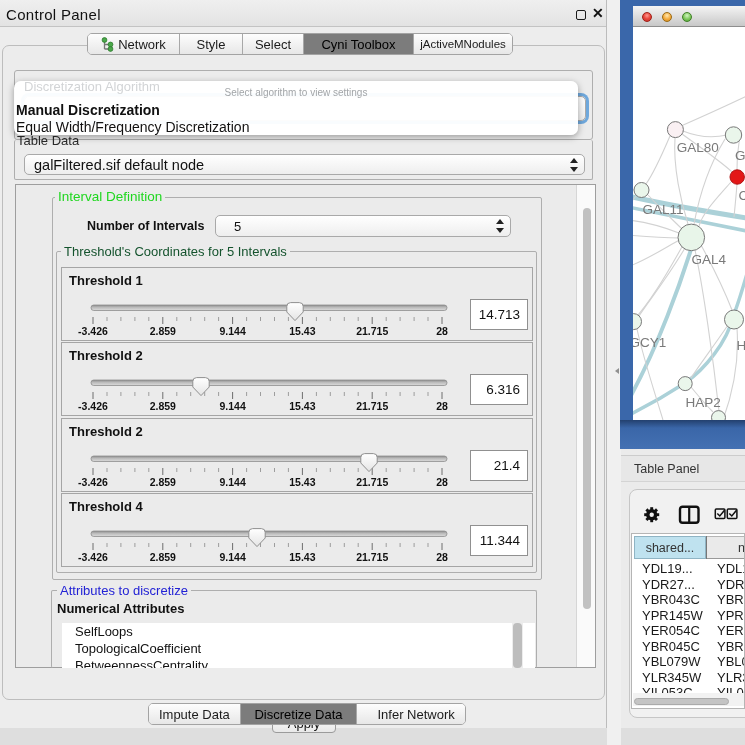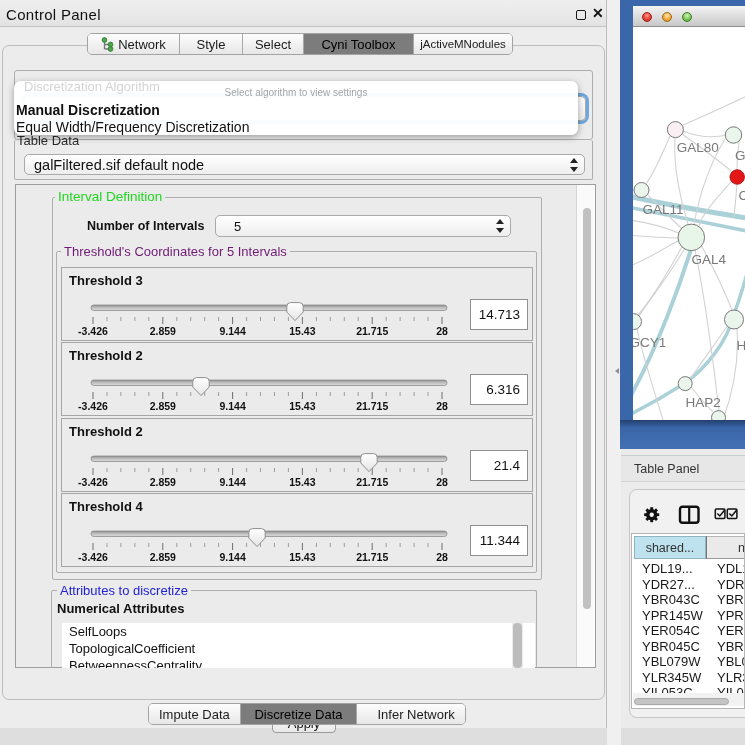--- a/index.html
+++ b/index.html
@@ -39,21 +39,21 @@
 #vscroll { position:absolute; left:560px; top:0; width:19px; height:482px; background:#fafafa; border-left:1px solid #d6d6d6; }
 #vthumb { position:absolute; left:6px; top:23px; width:8px; height:401px; background:#c1c1c1; border-radius:4px; }
 
 
 .tpanel { position:absolute; left:61px; width:472px; height:74px; border:1px solid #a5a5a5; background:#ebebeb; }
 .ttitle { position:absolute; left:7px; top:5px; font-size:13px; font-weight:bold; color:#111; }
 .tval { position:absolute; left:408px; top:31px; width:58px; height:31px; background:#fff; border:1px solid #909090; font-size:13.5px; color:#111; text-align:right; line-height:29px; padding-right:7px; }
 
 
 #attrlist { position:absolute; left:62px; top:623px; width:473px; height:45px; background:#ffffff; overflow:hidden; font-size:13px; color:#111; }
-#attrlist .li { padding-left:7px; height:17px; line-height:17px; }
+#attrlist .li { padding-left:13px; height:17px; line-height:17px; }
 #listscroll { position:absolute; left:450px; top:0px; width:11px; height:45px; background:#ededed; }
 #listthumb { position:absolute; left:1px; top:0px; width:9px; height:45px; background:#bdbdbd; border-radius:4px; }
 
 
 #applybtn { position:absolute; left:272px; top:673px; width:64px; height:19px; background:linear-gradient(#fefefe,#e8e8e8); border:1px solid #9b9b9b; border-radius:4px; font-size:13px; color:#111; text-align:center; line-height:17px;margin-top:41px; }
 
 
 #popup { position:absolute; left:14px; top:81px; width:564px; height:54px; background:rgba(255,255,255,0.96); border-radius:7px; box-shadow:0 2px 7px rgba(0,0,0,0.35); z-index:50; }
 #popup .hint { position:absolute; left:0; right:0; top:6px; text-align:center; font-size:10px; color:#a2a5a8; }
 #popup .it1 { position:absolute; left:2px; top:21px; font-size:14px; font-weight:bold; color:#111; }
@@ -115,38 +115,38 @@
   <div class="gtitle" style="left:55px; top:189px; color:#1fd71f; background:#ebebeb; font-size:13.5px;">Interval Definition</div>
 
   <div class="abs" style="left:87px; top:219px; font-size:12.5px; font-weight:bold; color:#111;">Number of Intervals</div>
   <div class="combo" style="left:215px; top:215px; width:296px; height:22px;">
         <span class="ctext" style="left:18px;">5</span>
         <span class="stepper"></span>
       </div>
 
   
   <div class="gbox" style="left:56px; top:251px; width:481px; height:322px;"></div>
-  <div class="gtitle" style="left:61px; top:244px; color:#701a75; background:#ebebeb;">Threshold's Coordinates for 5 Intervals</div>
+  <div class="gtitle" style="left:61px; top:244px; color:#14532d; background:#ebebeb;">Threshold's Coordinates for 5 Intervals</div>
 
   <svg width="0" height="0">
         <defs>
     <linearGradient id="trackg" x1="0" y1="0" x2="0" y2="1">
       <stop offset="0" stop-color="#8e8e8e"></stop>
             <stop offset="0.45" stop-color="#bcbcbc"></stop>
             <stop offset="1" stop-color="#dcdcdc"></stop>
     </linearGradient>
     <linearGradient id="thumbg" x1="0" y1="0" x2="0" y2="1">
       <stop offset="0" stop-color="#ffffff"></stop>
             <stop offset="1" stop-color="#e4e4e4"></stop>
     </linearGradient>
   </defs>
       </svg>
 
   <div class="tpanel" style="top:267px">
-<div class="ttitle">Threshold 3</div>
+<div class="ttitle">Threshold 1</div>
 <svg width="400" height="45" style="position:absolute;left:14px;top:28px;overflow:visible">
           <defs></defs>
           <rect x="15" y="9" width="356" height="5.5" rx="2.7" fill="url(#trackg)" stroke="#8d8d8d" stroke-width="0.8"></rect>
           <line x1="17.0" y1="21" x2="17.0" y2="28" stroke="#6e6e6e" stroke-width="1"></line>
           <line x1="31.0" y1="21" x2="31.0" y2="25" stroke="#9d9d9d" stroke-width="1"></line>
           <line x1="44.9" y1="21" x2="44.9" y2="25" stroke="#9d9d9d" stroke-width="1"></line>
           <line x1="58.9" y1="21" x2="58.9" y2="25" stroke="#9d9d9d" stroke-width="1"></line>
           <line x1="72.8" y1="21" x2="72.8" y2="25" stroke="#9d9d9d" stroke-width="1"></line>
           <line x1="86.8" y1="21" x2="86.8" y2="28" stroke="#6e6e6e" stroke-width="1"></line>
           <line x1="100.8" y1="21" x2="100.8" y2="25" stroke="#9d9d9d" stroke-width="1"></line>

